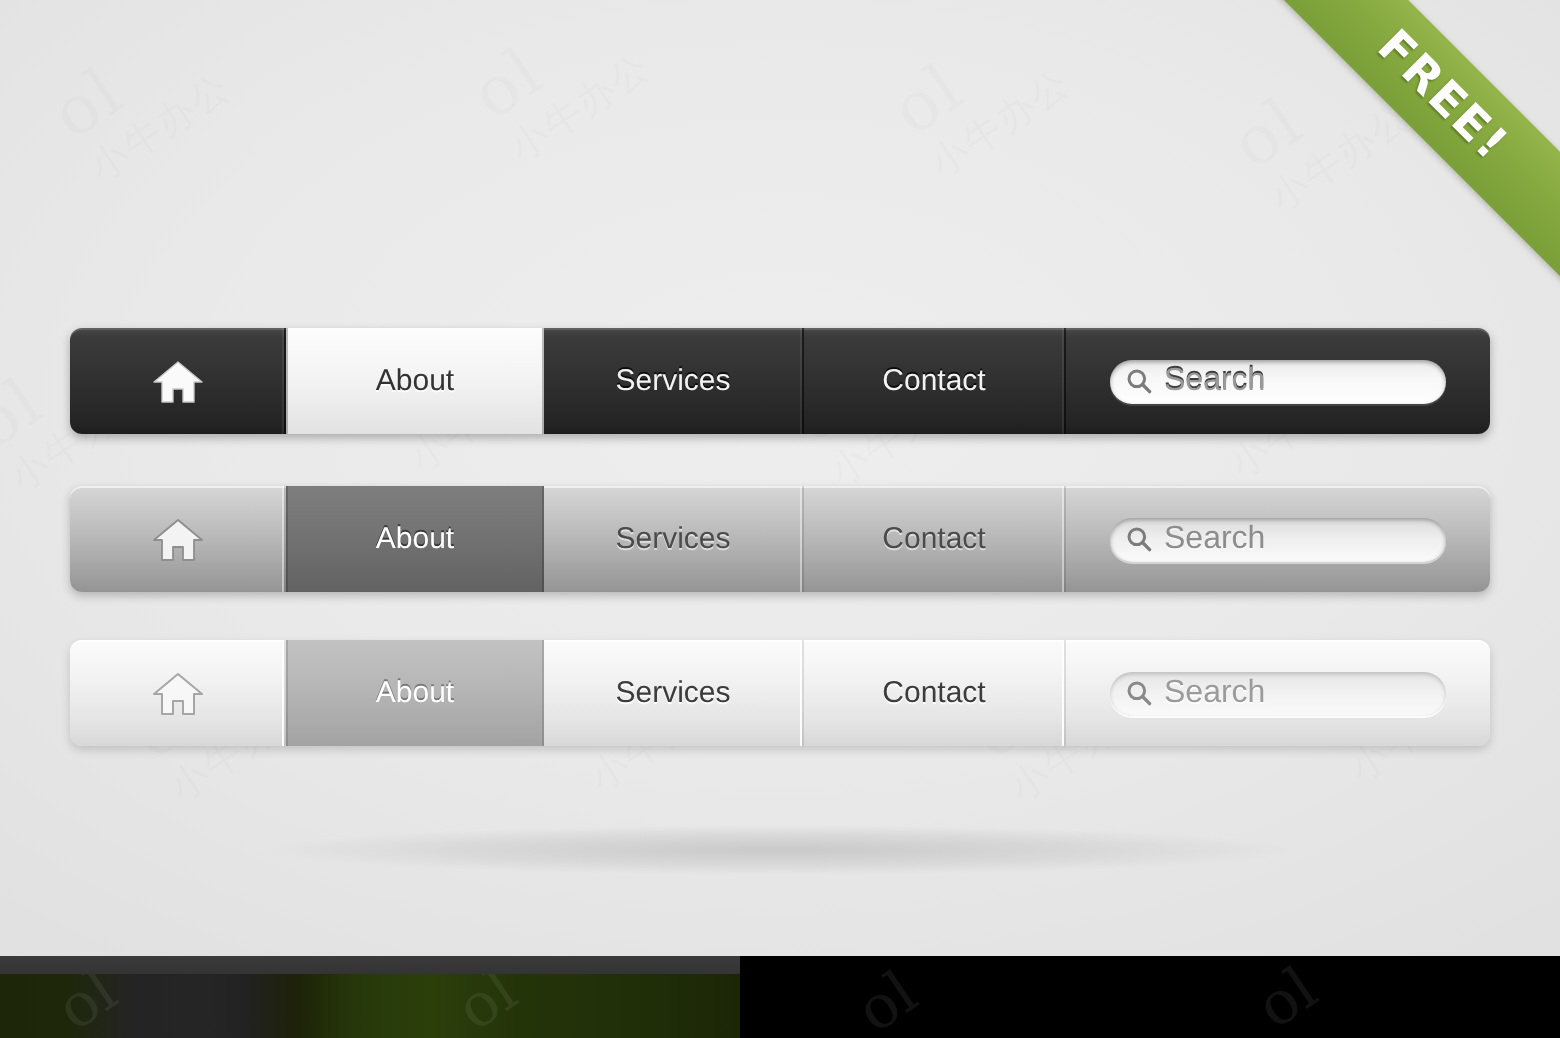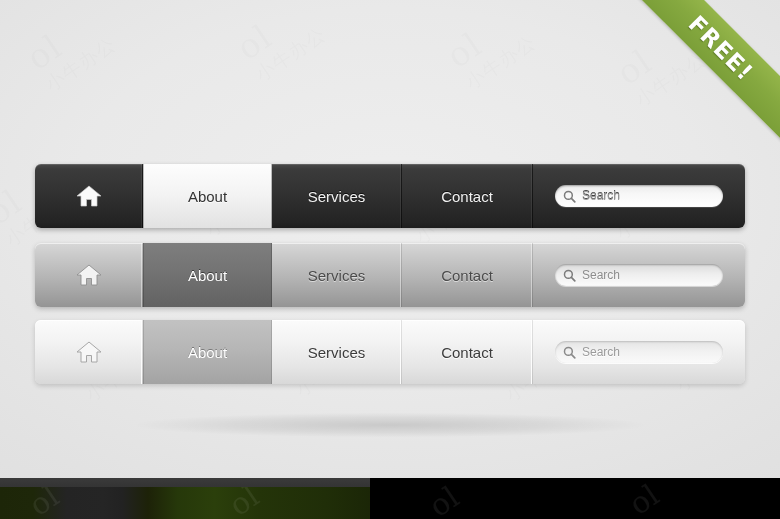--- a/index.html
+++ b/index.html
@@ -79,21 +79,21 @@
     font-size: 23px;
     letter-spacing: 1px;
     text-shadow: 0 1px 1px rgba(60,85,20,0.55);
   }
 
   
   .navbar {
     position: absolute;
     left: 35px;
     width: 710px;
-    height: 64px;
+    height: 53px;
     border-radius: 6px;
     display: flex;
     align-items: stretch;
     overflow: hidden;
   }
   .navbar .item {
     display: flex;
     align-items: center;
     justify-content: center;
     font-size: 15px;
@@ -111,21 +111,21 @@
   .search-pill {
     height: 22px;
     width: 168px;
     border-radius: 11px;
     display: flex;
     align-items: center;
     padding: 0 6px 0 8px;
     gap: 6px;
   }
   .search-pill .ph {
-    font-size: 12px;
+    font-size: 16px;
     font-family: "Liberation Sans", sans-serif;
   }
   .mag { flex: 0 0 auto; display:block; }
 
   
   .home-ico { display: block; }
 
   
   #nav1 {
     top: 164px;

